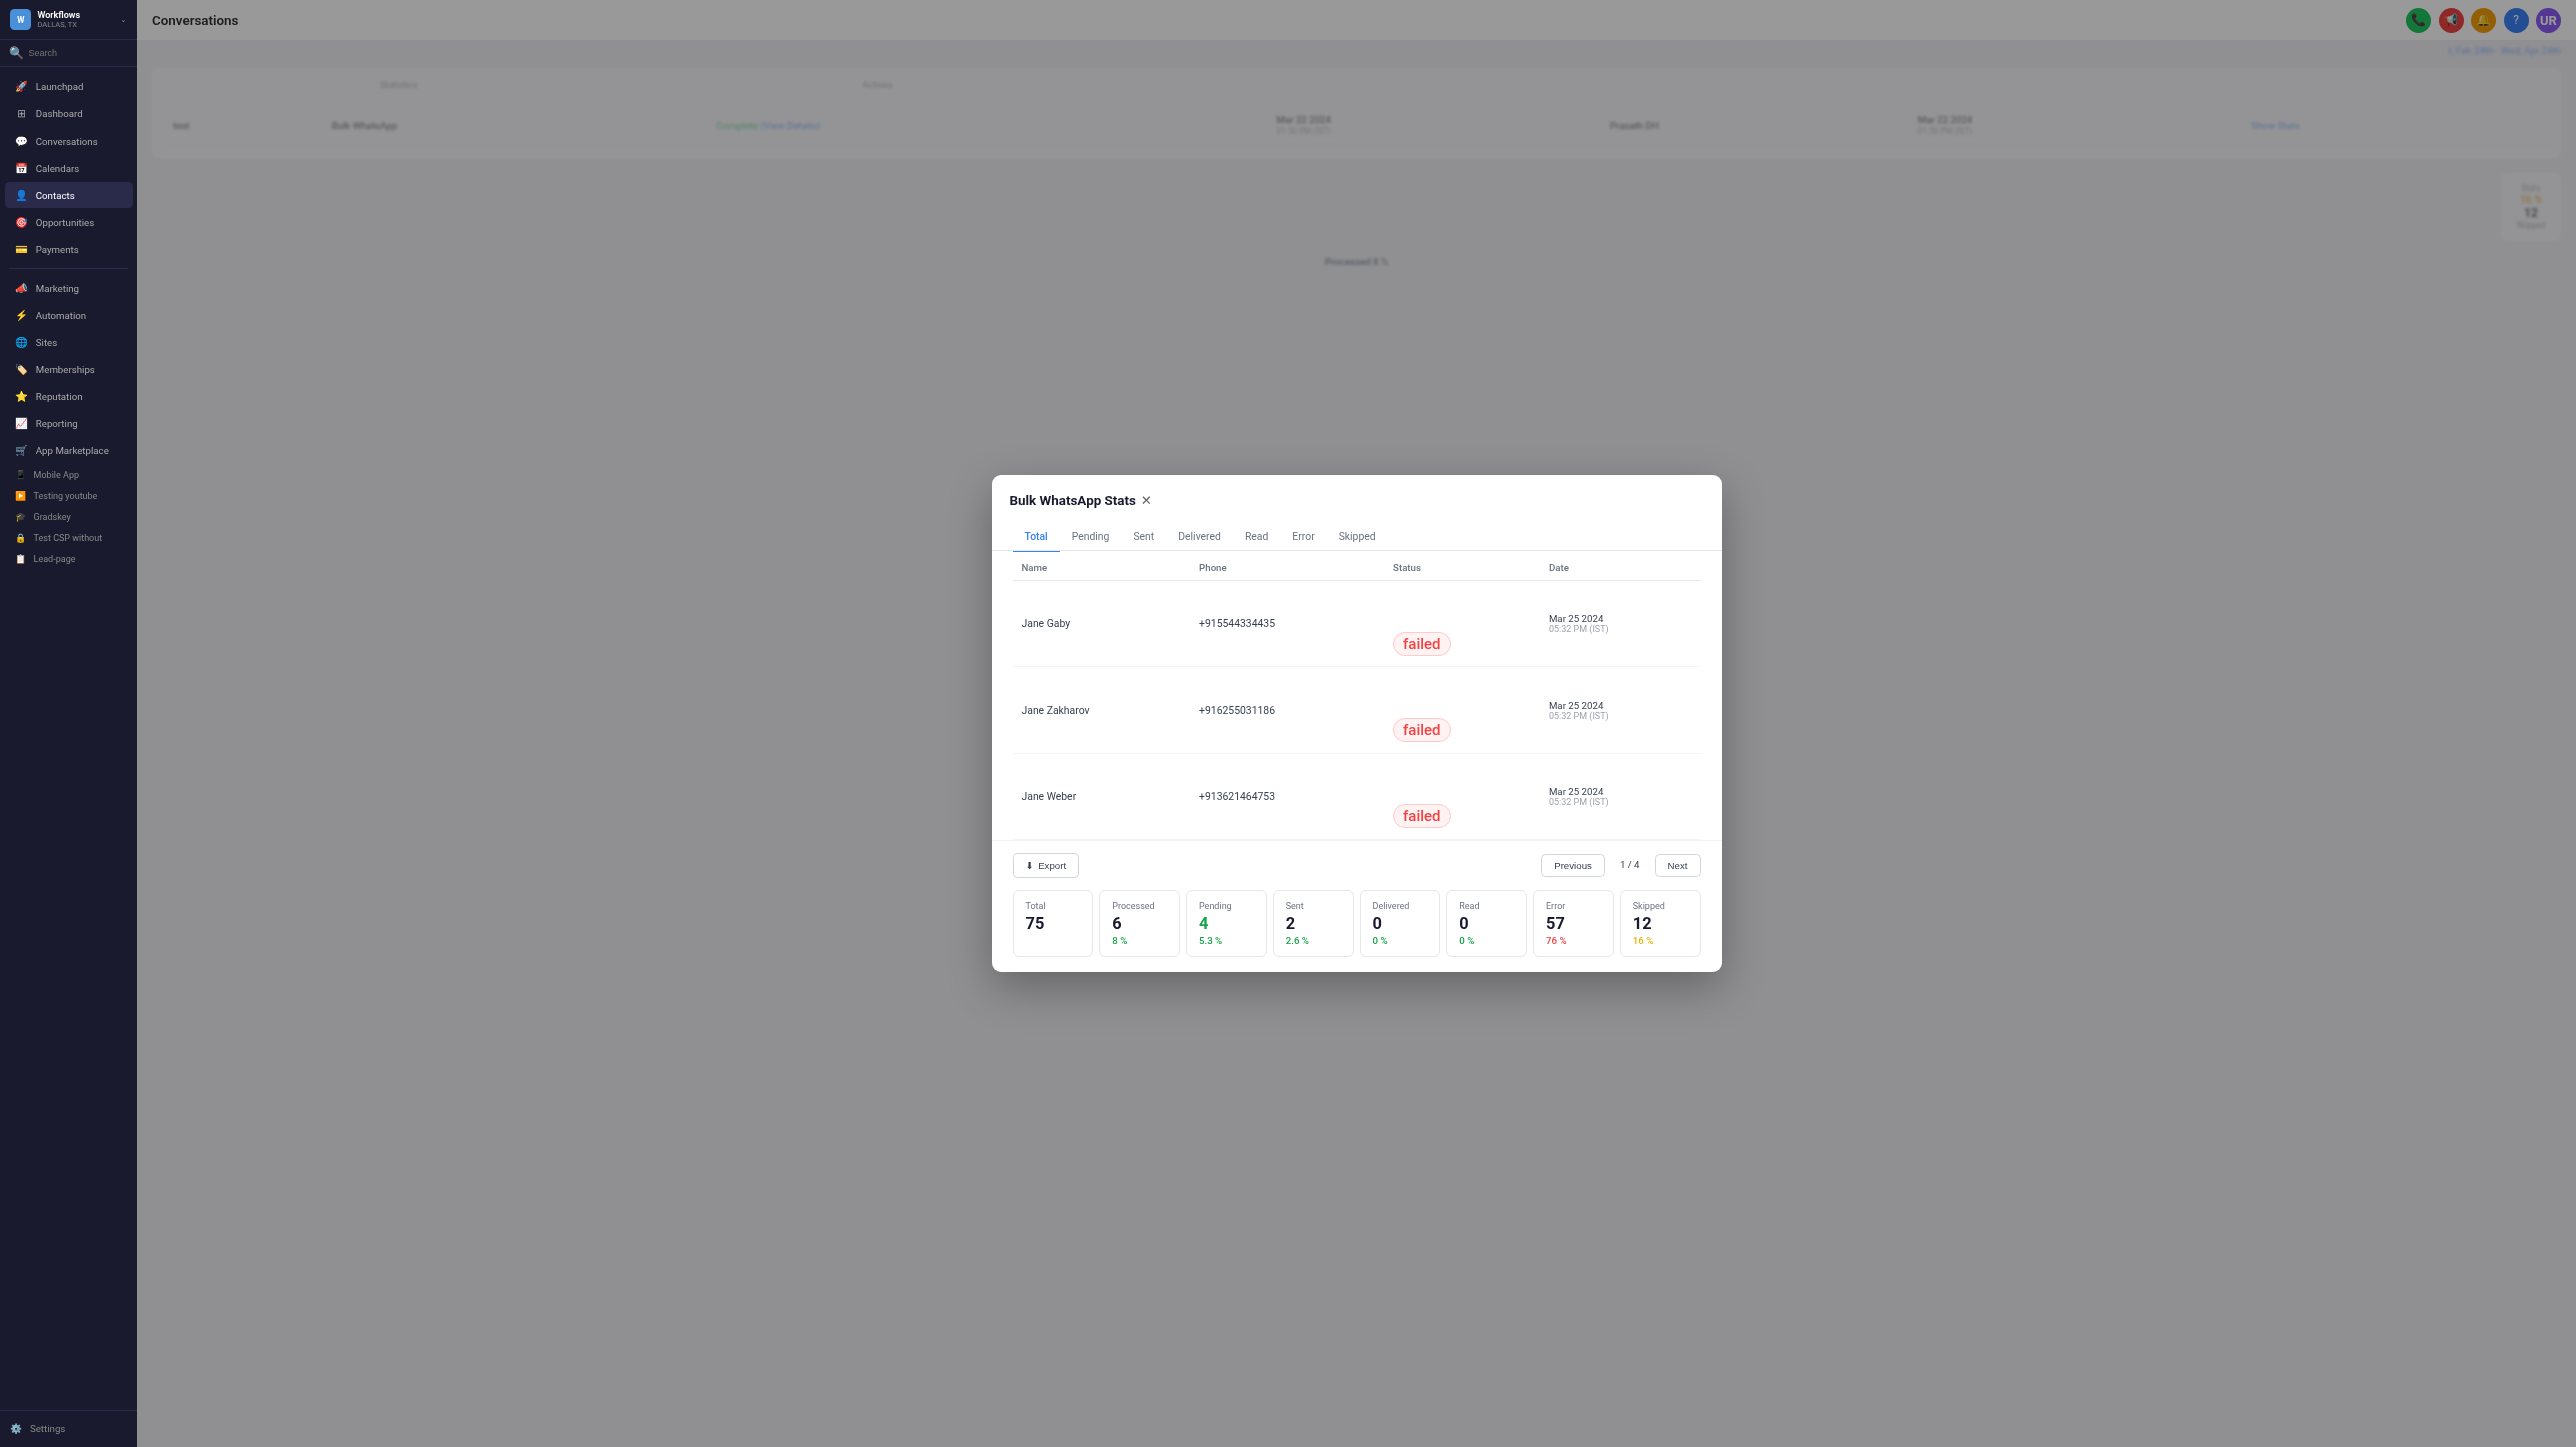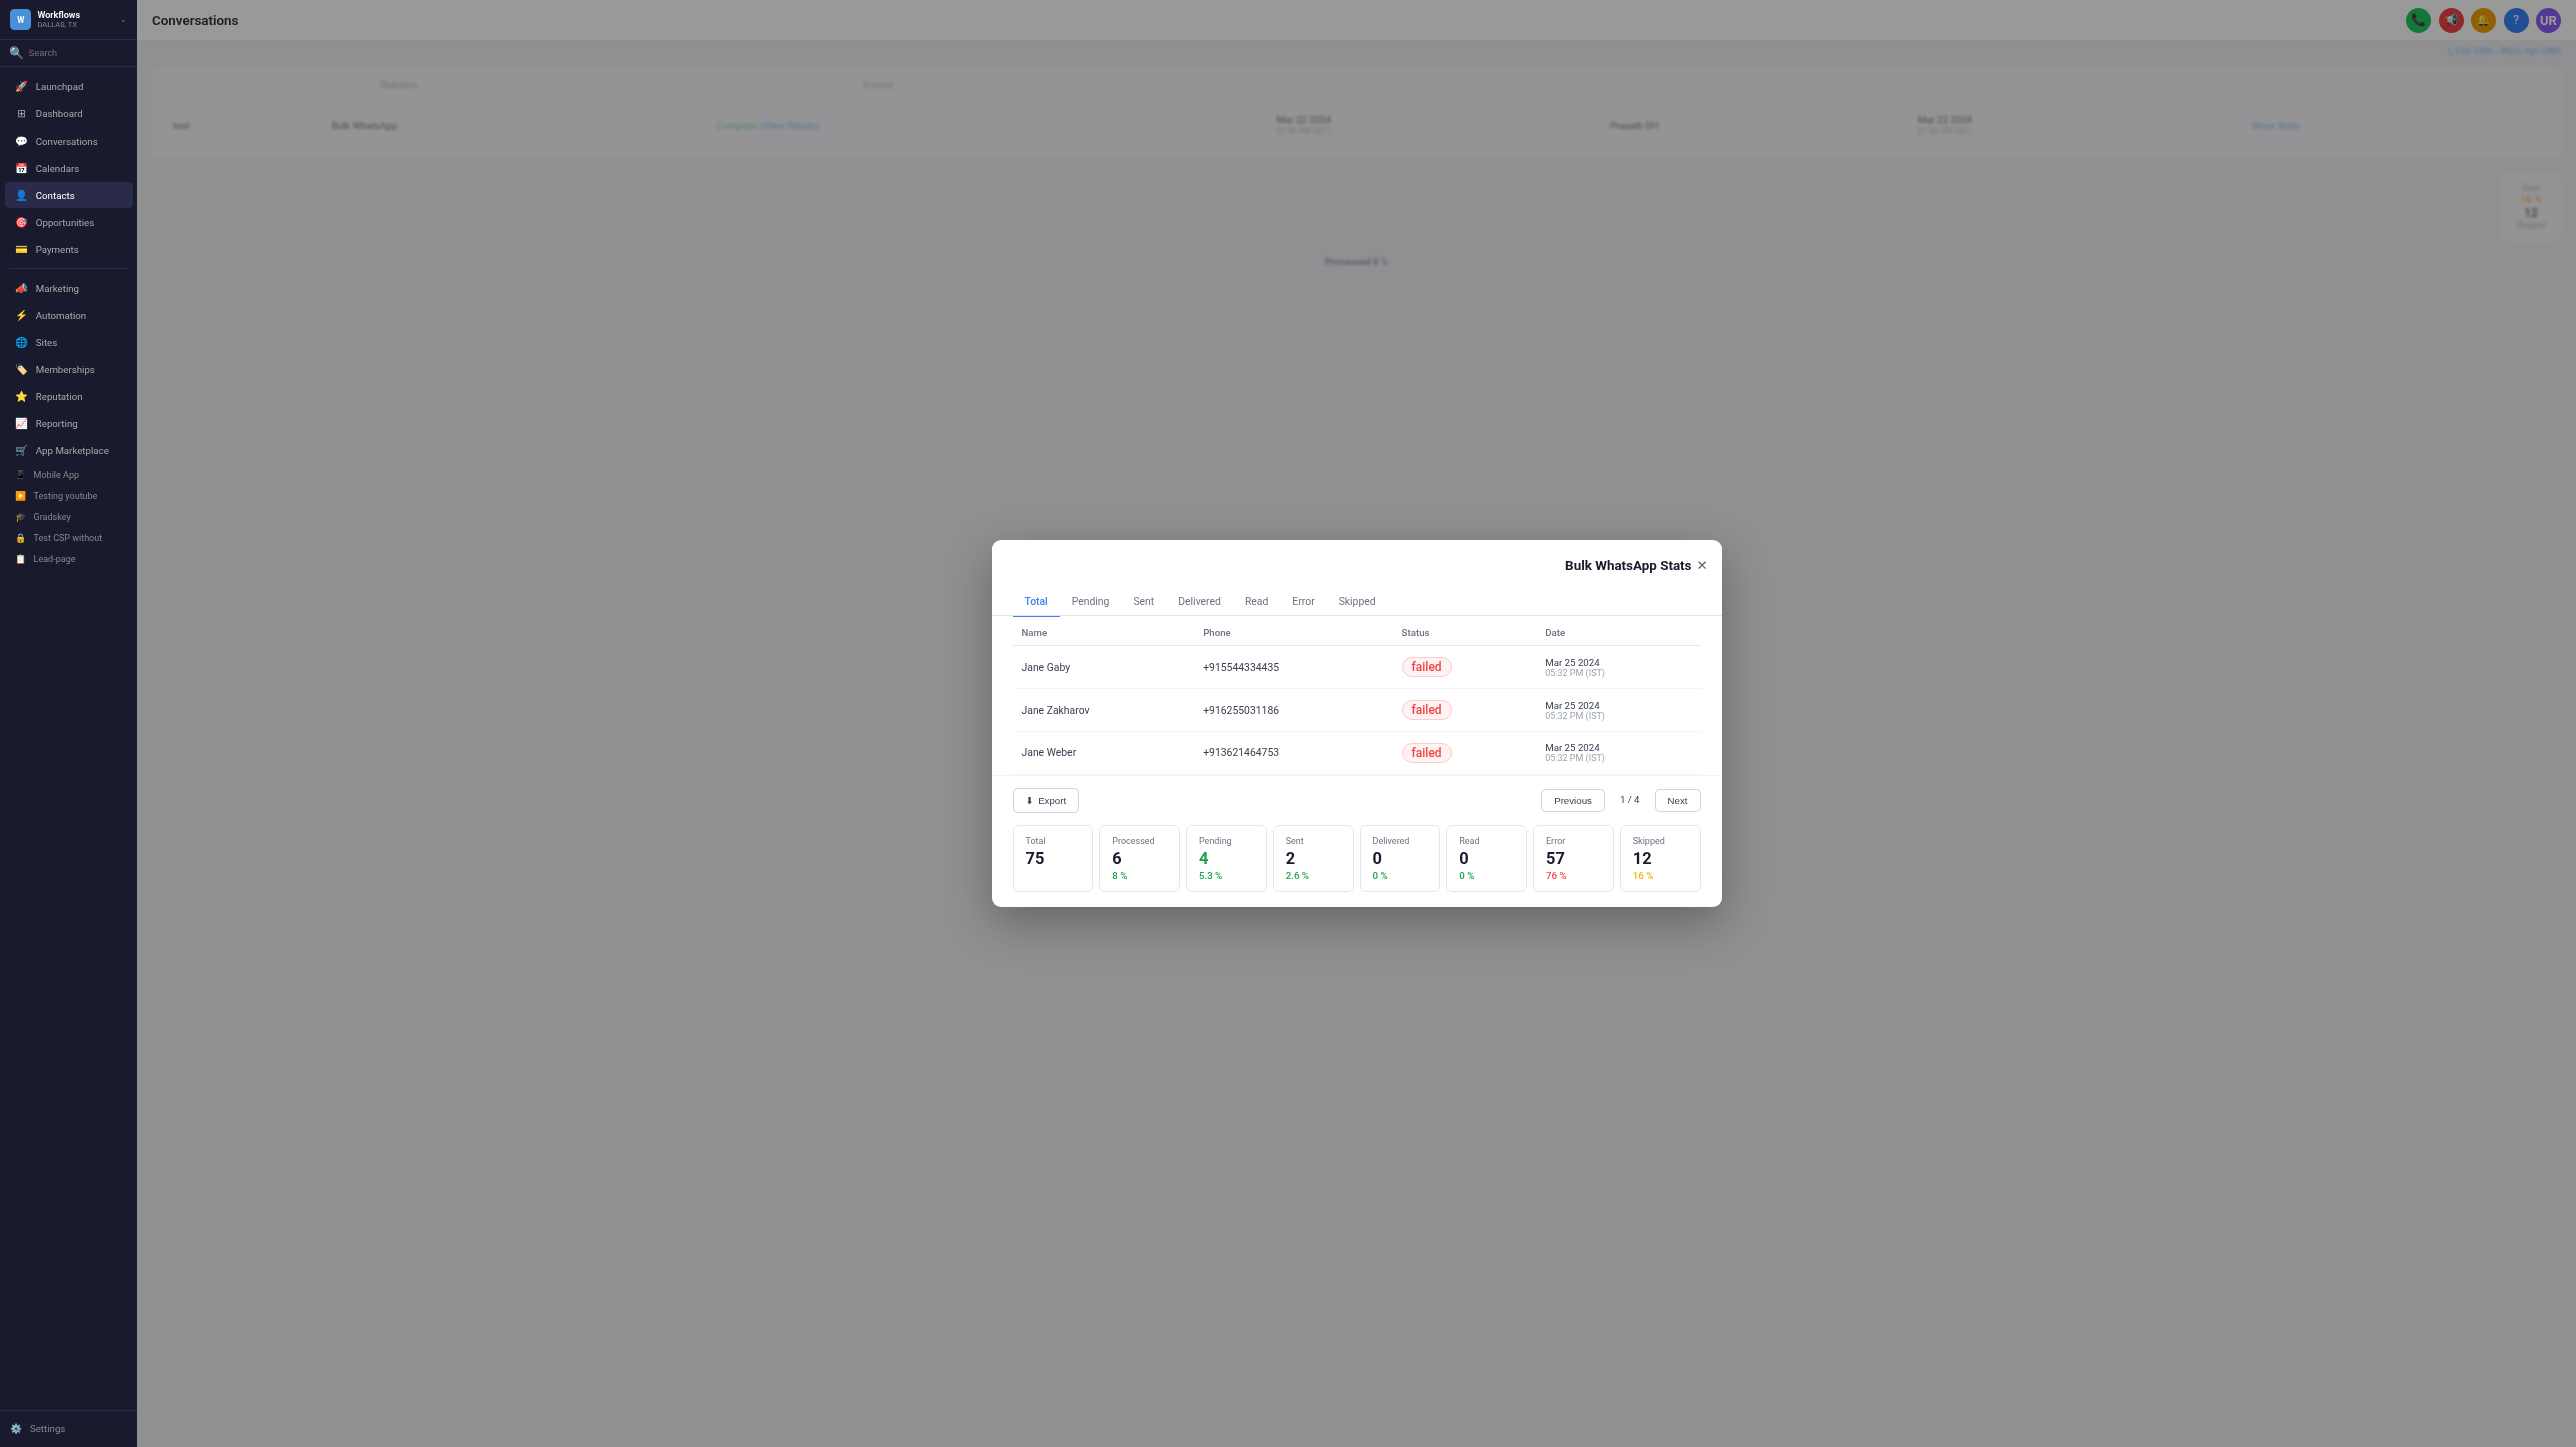--- a/index.html
+++ b/index.html
@@ -126,22 +126,22 @@
       max-height: 90vh;
       overflow: hidden;
       display: flex;
       flex-direction: column;
       box-shadow: 0 15px 45px rgba(0,0,0,0.3);
     }
 
     .modal-header {
       display: flex;
       align-items: center;
-      justify-content: flex-end;
-      padding: 15px 9px 0;
+      justify-content: flex-start;
+      padding: 15px 18px 0;
     }
     .modal-title {
       font-size: 13.4px;
       font-weight: 700;
       color: #1a1a2e;
     }
     .modal-close {
       width: 21px; height: 21px;
       display: flex; align-items: center; justify-content: center;
       cursor: pointer;
@@ -197,22 +197,23 @@
       font-size: 10.4px;
       color: #374151;
       border-bottom: 0.7px solid #f3f4f6;
     }
 
     .status-badge {
       display: inline-flex;
       align-items: center;
       padding: 2.2px 9px;
       border-radius: 15px;
-      font-size: 12px;
+      font-size: 15px;
       font-weight: 500;
+      margin-top: 40px;
     }
     .status-failed {
       background: #fef2f2;
       color: #ef4444;
       border: 0.7px solid #fecaca;
     }
     .status-pending {
       background: #f0fdf4;
       color: #16a34a;
       border: 0.7px solid #86efac;

